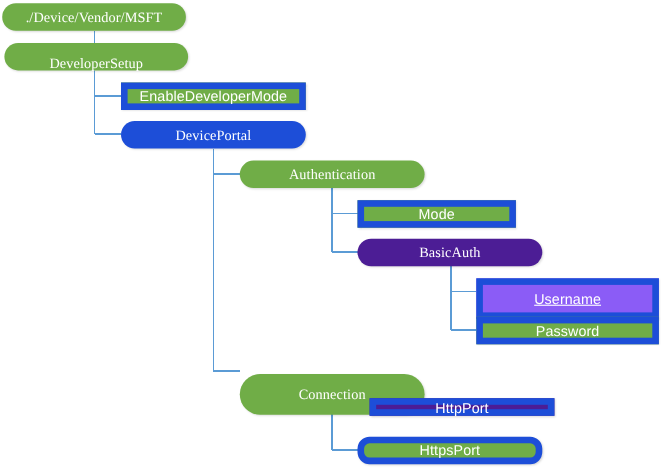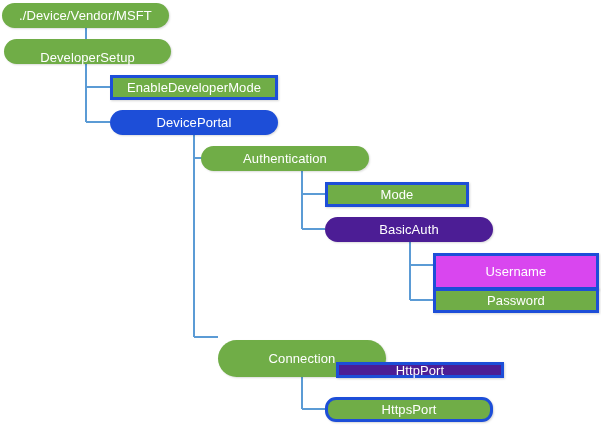--- a/index.html
+++ b/index.html
@@ -39,25 +39,26 @@
     letter-spacing: 0.1px;
     white-space: nowrap;
     text-align: center;
     user-select: none;
   }
   .node.pill {
     border-radius: 999px;
   }
   .node.rect {
     border-radius: 0;
-    border: 3px solid #1d4ed8;
+    border: 6px solid #1d4ed8;
     box-shadow: 1px 1px 2px rgba(0,0,0,0.16);
   }
   .node.pill {
     box-shadow: 1px 1px 2px rgba(0,0,0,0.14);
+    font-family: Liberation Serif, serif;
   }
   .node-label {
     display: block;
     padding: 0 6px;
   }
 </style>
 </head>
 <body>
 
 <div id="diagram">
@@ -87,30 +88,30 @@
       </div>
       <div class="node pill" style="left: 4px; top: 39px; width: 167px; height: 25px; background: rgb(112, 173, 71); color: rgb(255, 255, 255); align-items: flex-end;">
         <span class="node-label">DeveloperSetup</span>
       </div>
       <div class="node rect" style="left: 110px; top: 75px; width: 168px; height: 25px; background: rgb(112, 173, 71); color: rgb(255, 255, 255);">
         <span class="node-label">EnableDeveloperMode</span>
       </div>
       <div class="node pill" style="left: 110px; top: 110px; width: 168px; height: 25px; background: #1d4ed8; color: rgb(255, 255, 255);">
         <span class="node-label">DevicePortal</span>
       </div>
-      <div class="node pill" style="left: 201px; top: 146px; width: 168px; height: 25px; background: rgb(112, 173, 71); color: rgb(255, 255, 255);">
+      <div class="node pill" style="left: 218px; top: 146px; width: 168px; height: 25px; background: rgb(112, 173, 71); color: rgb(255, 255, 255);">
         <span class="node-label">Authentication</span>
       </div>
       <div class="node rect" style="left: 325px; top: 182px; width: 144px; height: 25px; background: rgb(112, 173, 71); color: rgb(255, 255, 255);">
         <span class="node-label">Mode</span>
       </div>
       <div class="node pill" style="left: 325px; top: 217px; width: 168px; height: 25px; background: #4c1d95; color: rgb(255, 255, 255);">
         <span class="node-label">BasicAuth</span>
       </div>
-      <div class="node rect" style="left: 433px; top: 253px; width: 166px; height: 37px; background: #d946ef; color: rgb(255, 255, 255);">
+      <div class="node rect" style="left: 433px; top: 253px; width: 166px; height: 37px; background: #8b5cf6; color: rgb(255, 255, 255); text-decoration: underline;">
         <span class="node-label">Username</span>
       </div>
       <div class="node rect" style="left: 433px; top: 288px; width: 166px; height: 25px; background: rgb(112, 173, 71); color: rgb(255, 255, 255);">
         <span class="node-label">Password</span>
       </div>
       <div class="node pill" style="left: 218px; top: 340px; width: 168px; height: 37px; background: rgb(112, 173, 71); color: rgb(255, 255, 255);">
         <span class="node-label">Connection</span>
       </div>
       <div class="node rect" style="left: 336px; top: 362px; width: 168px; height: 16px; background: #4c1d95; color: rgb(255, 255, 255);">
         <span class="node-label">HttpPort</span>

